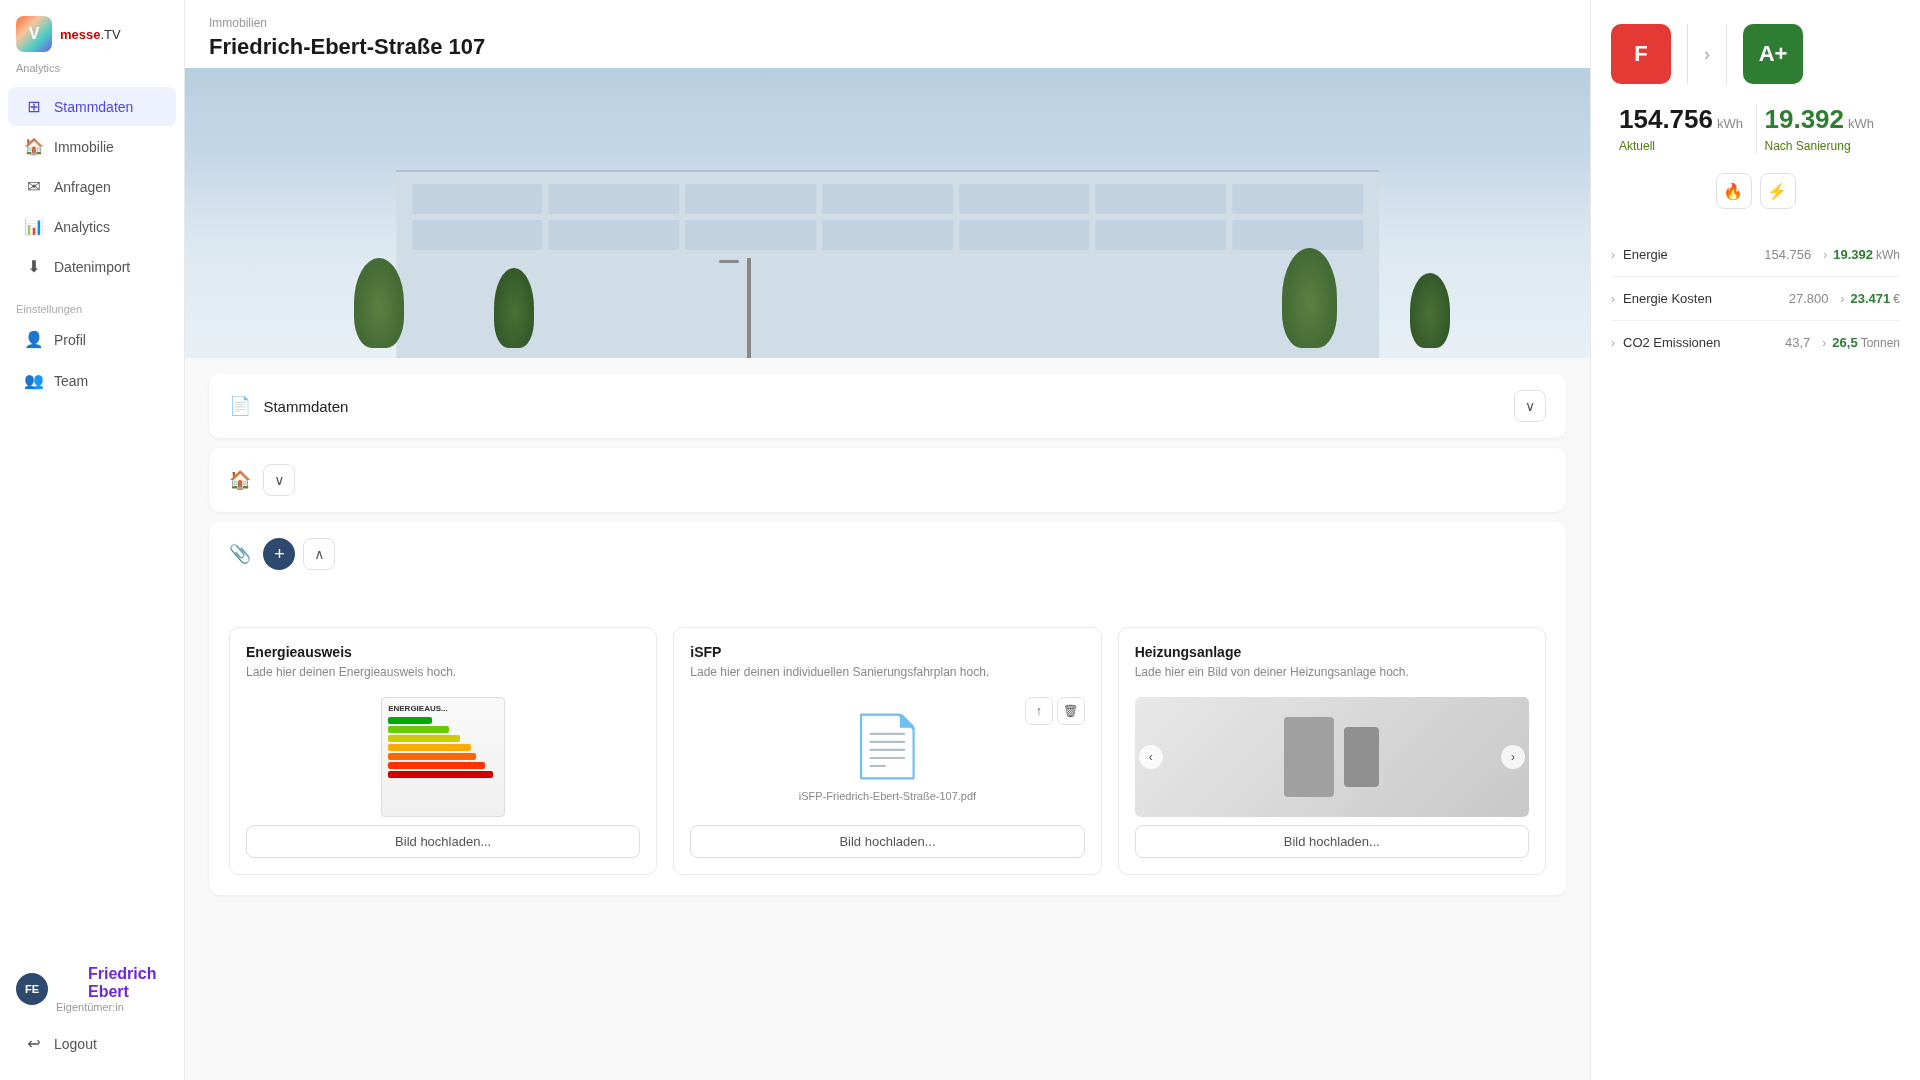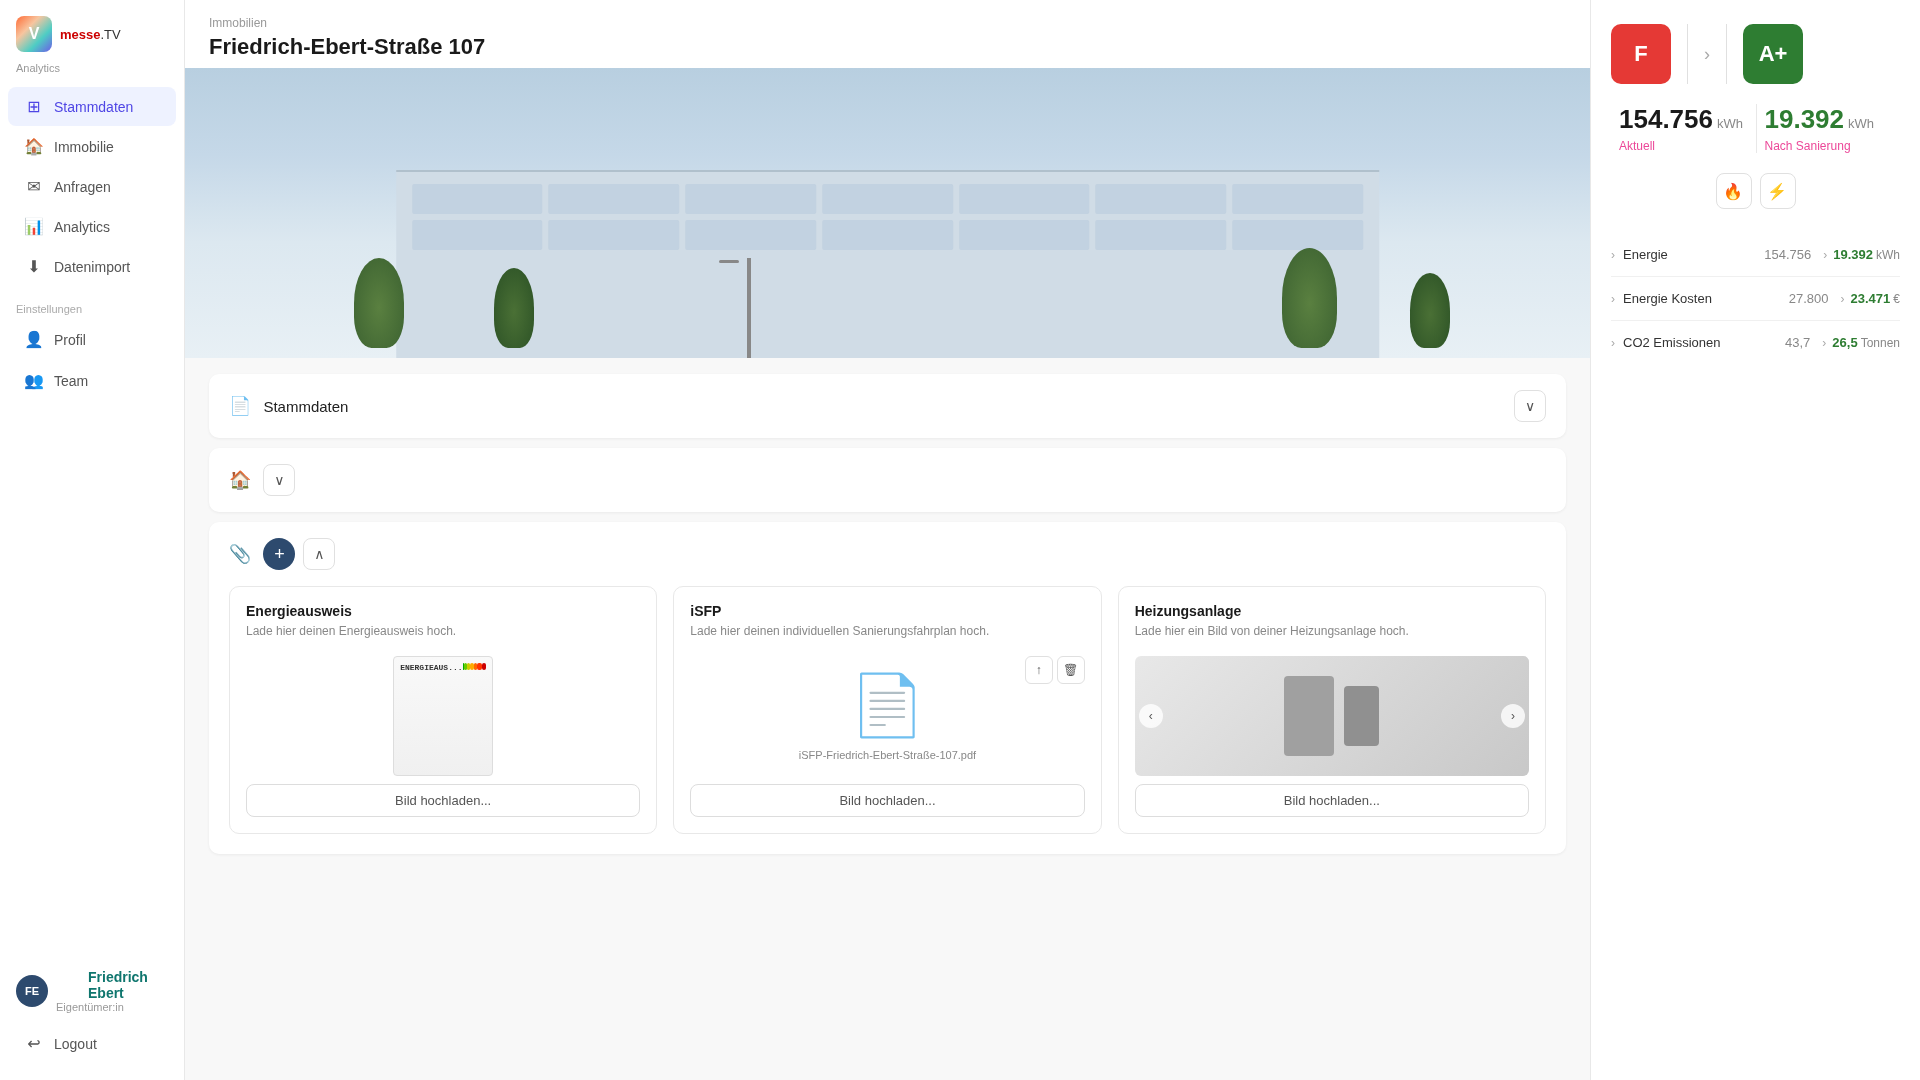--- a/index.html
+++ b/index.html
@@ -57,21 +57,21 @@
       display: flex; align-items: center; gap: 8px;
       padding: 10px 16px; cursor: pointer;
     }
     .user-avatar {
       width: 32px; height: 32px; border-radius: 50%;
       background: #2d4a6e; color: white;
       display: flex; align-items: center; justify-content: center;
       font-size: 11px; font-weight: bold; flex-shrink: 0;
     }
     .user-info { font-size: 13px; }
-    .user-name { font-weight: 600; color: #0f766e; font-size: 14px; padding-left: 32px; }
+    .user-name { font-weight: 600; color: #6d28d9; font-size: 16px; padding-left: 32px; }
     .user-role { font-size: 11px; color: #999; }
 
     
     .main-content {
       flex: 1;
       overflow-y: auto;
       display: flex;
       flex-direction: column;
     }
 
@@ -142,20 +142,21 @@
       display: grid;
       grid-template-columns: repeat(3, 1fr);
       gap: 16px;
       padding: 0 20px 20px;
     }
     .doc-card {
       border: 1px solid #e8e8e8;
       border-radius: 10px;
       padding: 16px;
       background: white;
+      margin-top: 41px;
     }
     .doc-card-title {
       font-size: 14px; font-weight: 600; margin-bottom: 4px; color: #1a1a1a;
     }
     .doc-card-desc {
       font-size: 12px; color: #888; margin-bottom: 16px; line-height: 1.4;
     }
     .doc-preview {
       display: flex; flex-direction: column; align-items: center;
       min-height: 120px; justify-content: center; position: relative;
@@ -173,25 +174,25 @@
       font-size: 11px; color: #888; text-align: center; margin-top: 8px;
     }
     .upload-btn {
       width: 100%; padding: 8px; border: 1px solid #ddd;
       border-radius: 8px; background: white; cursor: pointer;
       font-size: 13px; color: #555; margin-top: 8px;
     }
 
     
     .energy-thumb {
-      width: 100px; height: 120px;
+      width: 124px; height: 120px;
       background: linear-gradient(180deg, #f9f9f9, #f0f0f0);
       border: 1px solid #ddd; border-radius: 4px;
-      display: flex; 
-      padding: 6px; position: relative; overflow: hidden; font-family: Liberation Mono, monospace;
+      display: flex; flex-direction: column;
+      padding: 6px; position: relative; overflow: hidden;
     }
     .energy-thumb-bar {
       height: 8px; border-radius: 2px; margin-bottom: 3px;
     }
     .bar-a { background: #00aa00; width: 40%; }
     .bar-b { background: #66cc00; width: 55%; }
     .bar-c { background: #cccc00; width: 65%; }
     .bar-d { background: #ffaa00; width: 75%; }
     .bar-e { background: #ff6600; width: 80%; }
     .bar-f { background: #ff3300; width: 88%; }
@@ -262,21 +263,21 @@
       padding: 0 8px;
     }
     .energy-val-col + .energy-val-col {
       border-left: 1px solid #e8e8e8;
     }
     .energy-value {
       font-size: 26px; font-weight: 700; color: #1a1a1a;
     }
     .energy-value.green { color: #2e7d32; }
     .energy-unit { font-size: 13px; color: #888; }
-    .energy-label { font-size: 12px; color: #ec4899; margin-top: 4px; }
+    .energy-label { font-size: 12px; color: #4d7c0f; margin-top: 4px; }
 
     .energy-icons {
       display: flex; gap: 8px; margin-bottom: 24px; justify-content: center;
     }
     .energy-icon-btn {
       width: 36px; height: 36px; border-radius: 8px;
       border: 1px solid #e0e0e0; background: white;
       cursor: pointer; display: flex; align-items: center; justify-content: center;
       font-size: 16px; color: #555;
     }

